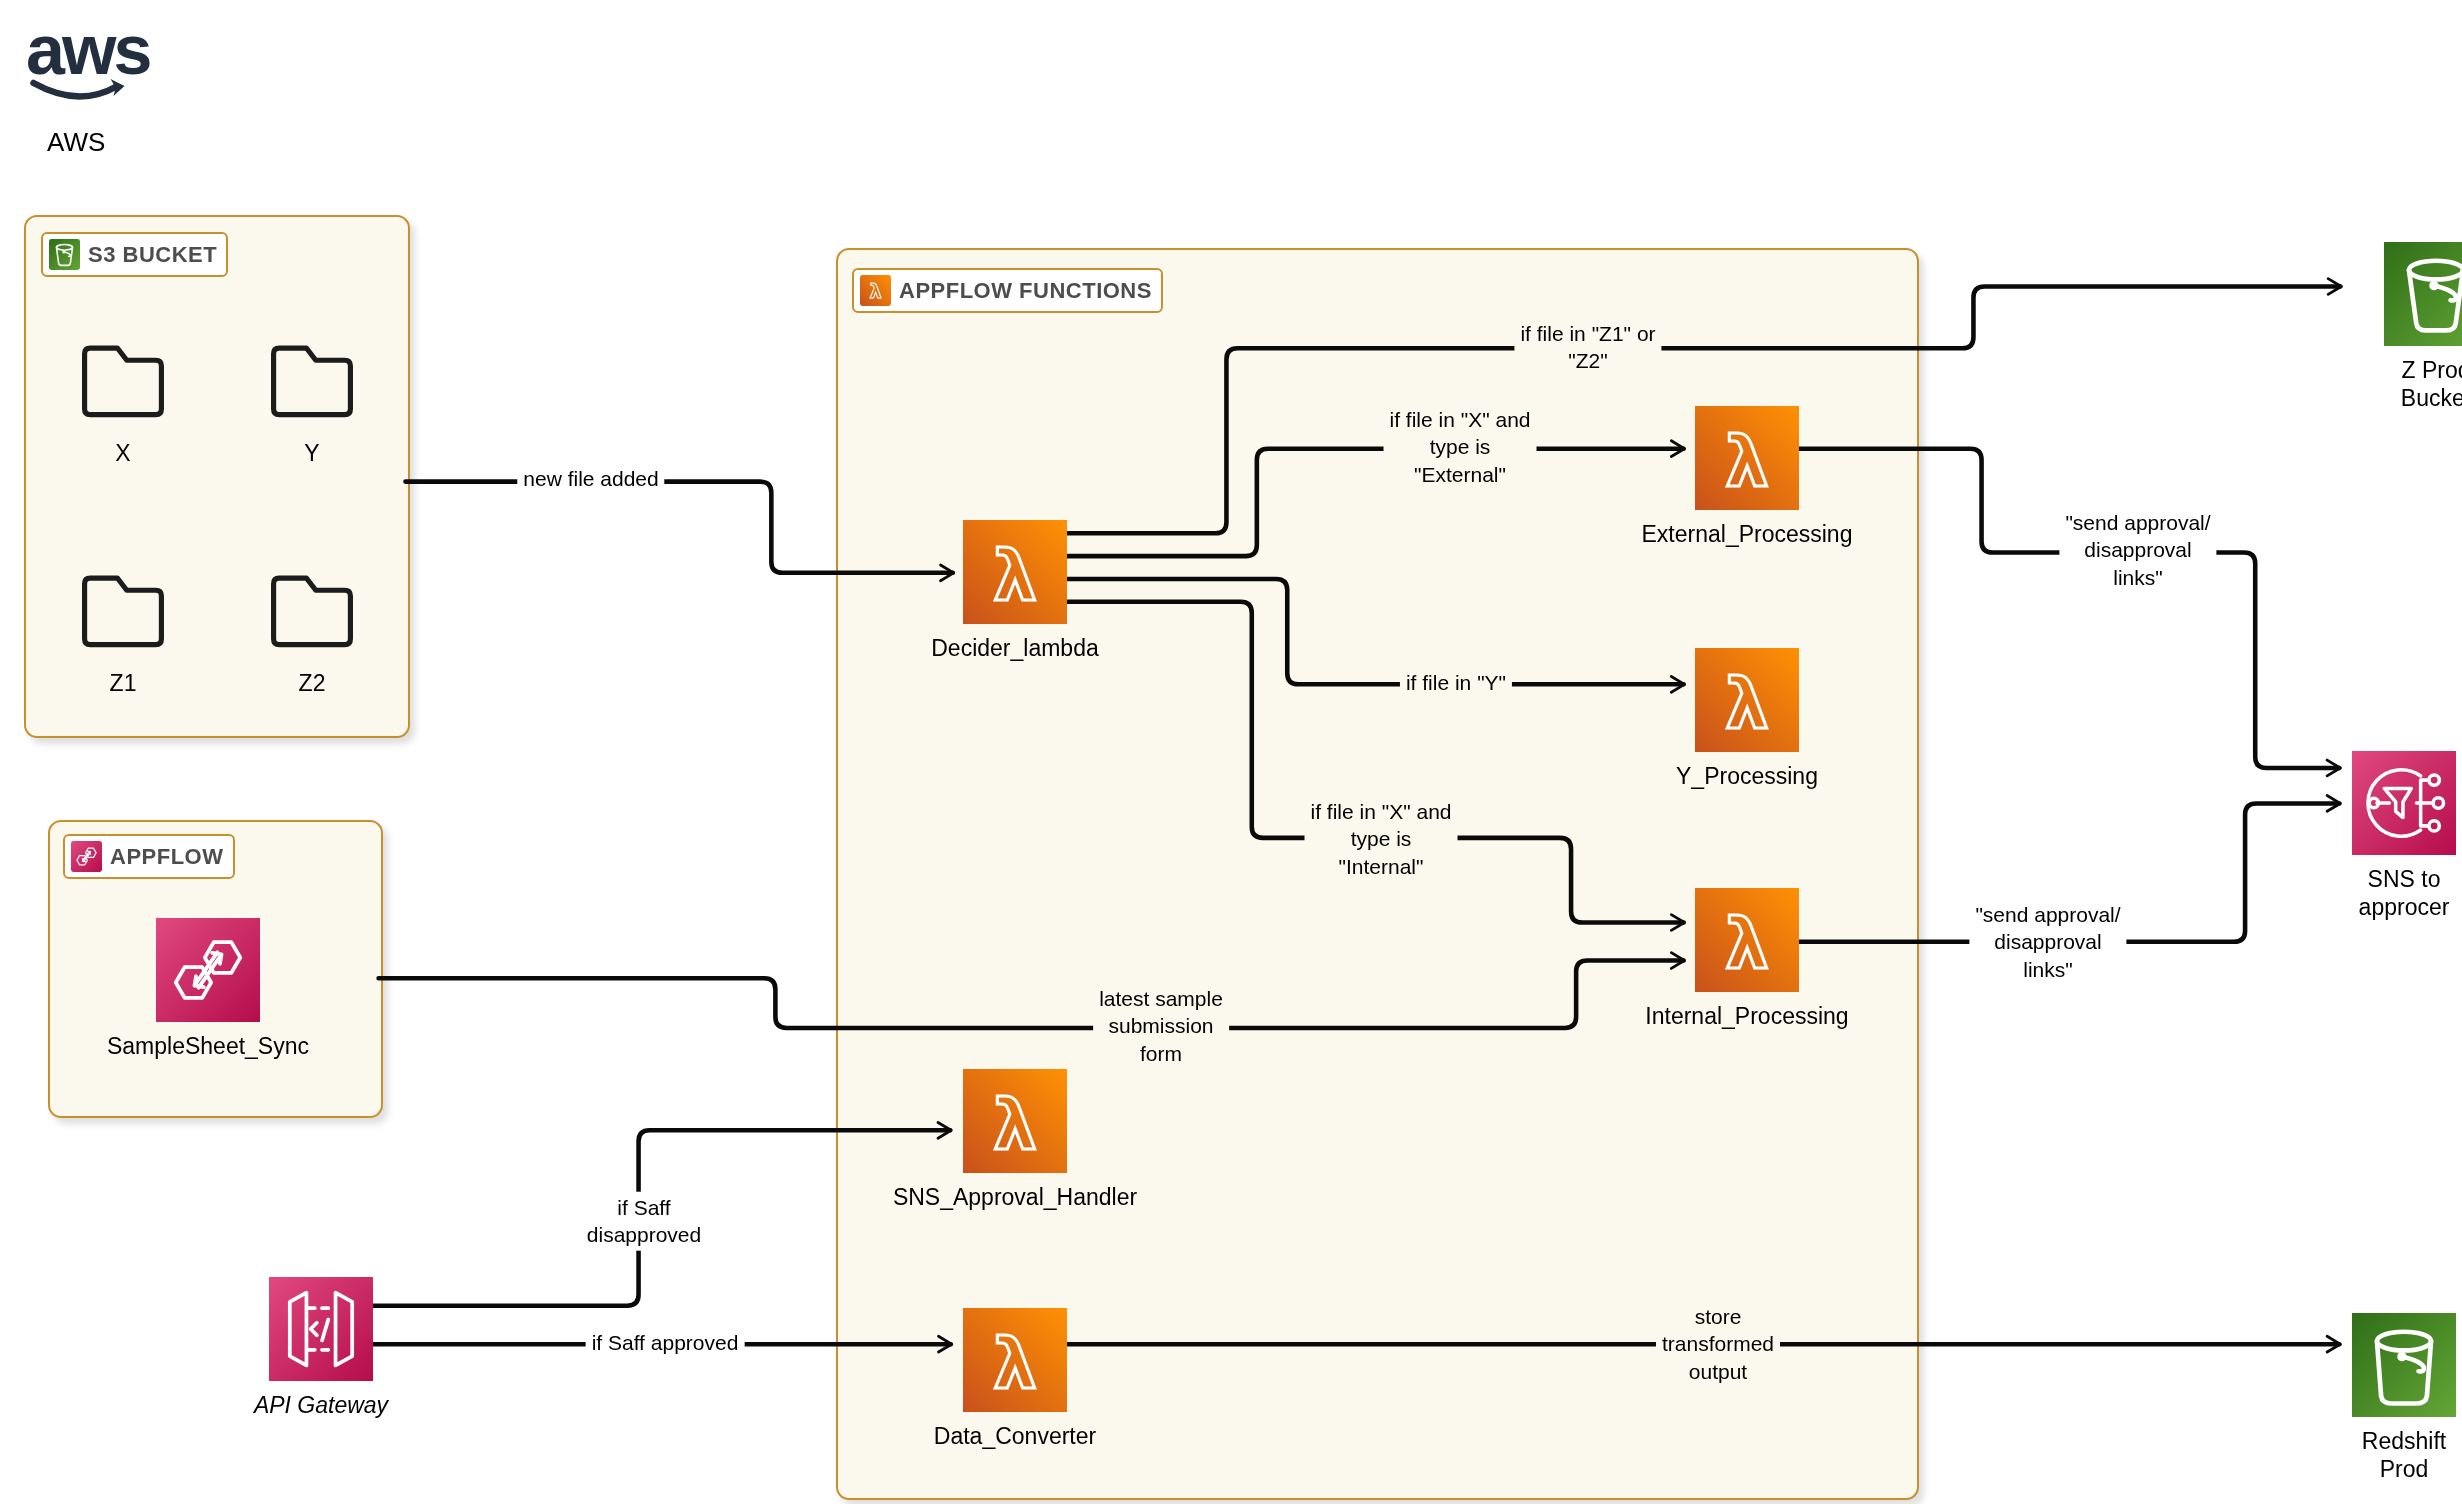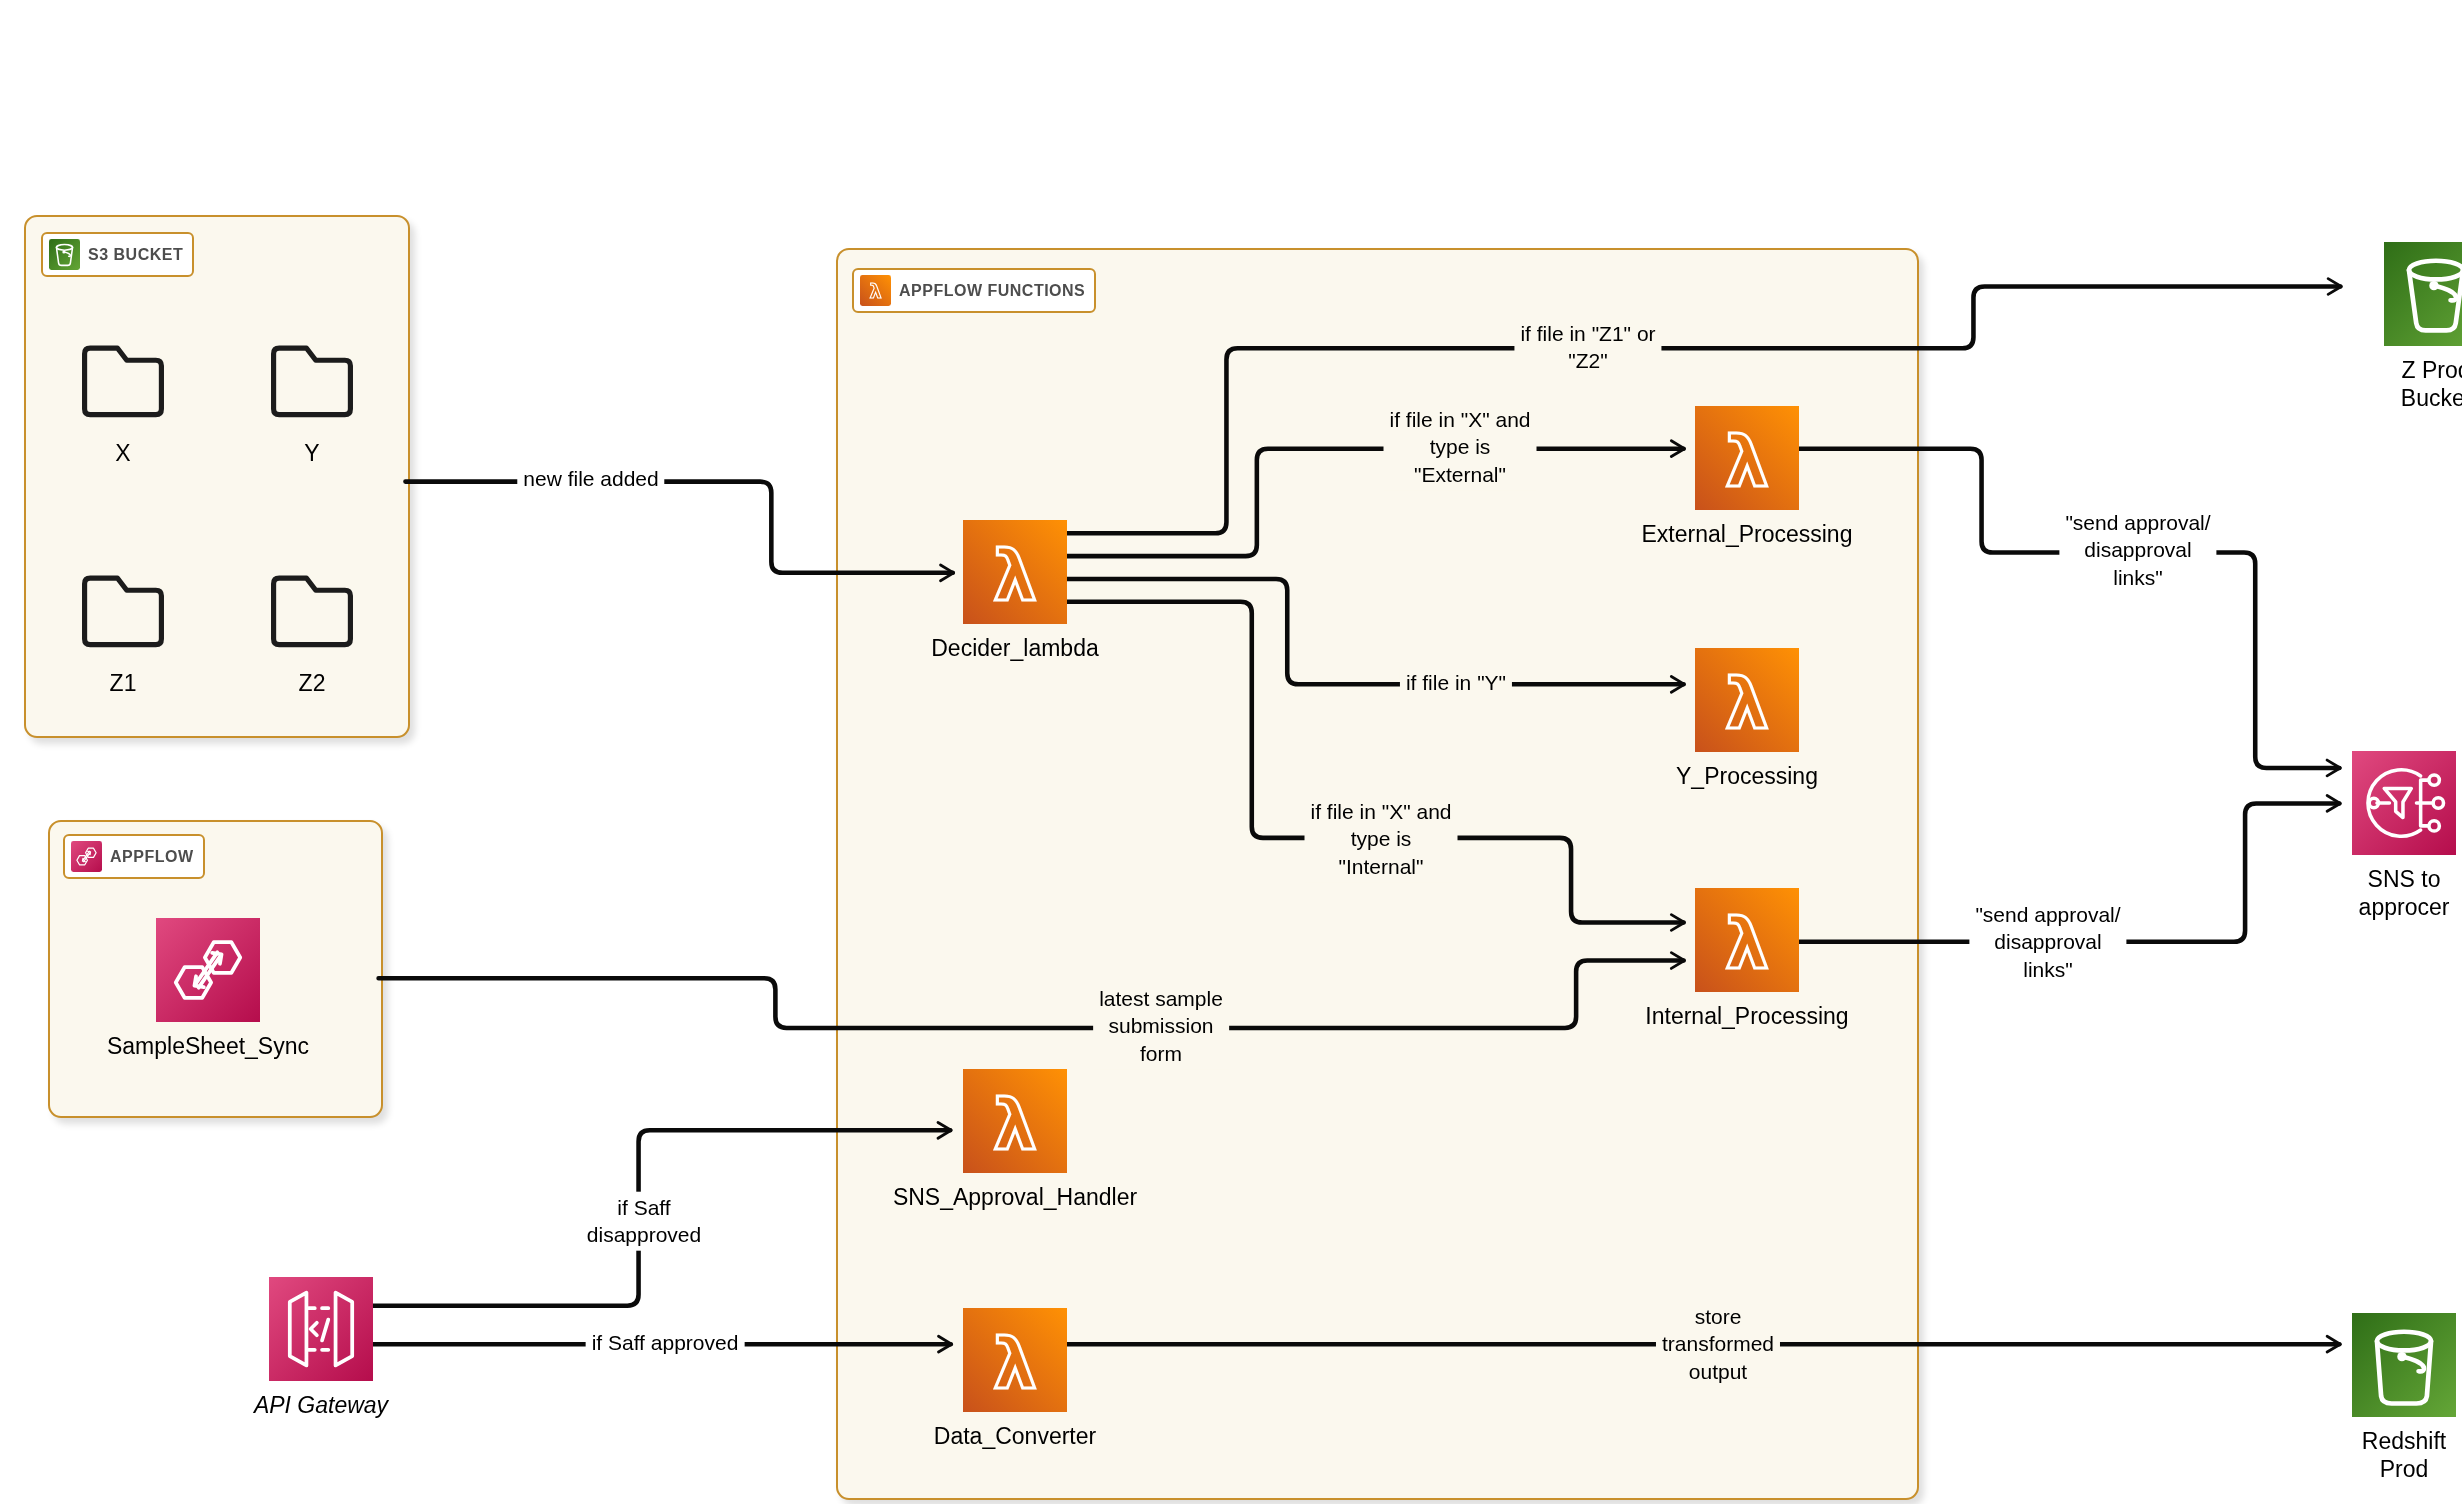--- a/index.html
+++ b/index.html
@@ -7,21 +7,21 @@
           font-family:"Liberation Sans","DejaVu Sans",sans-serif;color:#111;}
 
   
   .group{position:absolute;background:#FBF8EE;border:2.5px solid #C8902C;border-radius:13px;
          box-shadow:5px 6px 7px rgba(0,0,0,.13);z-index:1;}
 
   
   .badge{position:absolute;display:flex;align-items:center;gap:8px;background:#ffffff;
          border:2px solid #C8902C;border-radius:6px;padding:5px 9px 5px 6px;z-index:3;}
   .badge svg{width:31px;height:31px;display:block;}
-  .badge-text{font-size:16px;font-weight:bold;color:#4d4d4d;letter-spacing:0.5px;white-space:nowrap;}
+  .badge-text{font-size:22px;font-weight:bold;color:#4d4d4d;letter-spacing:0.5px;white-space:nowrap;}
 
   
   .node{position:absolute;width:104px;z-index:3;}
   .nicon{width:104px;height:104px;display:block;}
   .nlabel{position:absolute;top:114px;left:50%;transform:translateX(-50%);width:335px;
           text-align:center;font-size:23px;line-height:1.22;white-space:pre-line;color:#000;}
 
   
   .folder{position:absolute;width:94px;z-index:3;}
   .folder svg{width:94px;height:89px;display:block;}
@@ -58,20 +58,28 @@
         <stop offset="0" stop-color="#2F6E17"></stop>
           <stop offset="1" stop-color="#64A637"></stop>
       </linearGradient>
       <linearGradient id="gPink" x1="0" y1="0" x2="1" y2="1">
         <stop offset="0" stop-color="#E0497F"></stop>
           <stop offset="1" stop-color="#B50D4C"></stop>
       </linearGradient>
     </defs>
   </svg>
 
+  <div id="logo">
+    <div class="word">aws</div>
+    <svg class="smile" width="101" height="30" viewBox="0 0 200 60">
+      <path d="M8,10 Q98,60 174,17" fill="none" stroke="#232f3e" stroke-width="13" stroke-linecap="round"></path>
+      <path d="M162,2 L190,16 L168,36 Q175,19 162,2 Z" fill="#232f3e"></path>
+    </svg>
+    <div class="aws-label">AWS</div>
+  </div>
 
   <div class="group" style="left:24px;top:215px;width:382px;height:519px;"></div>
   <div class="badge" style="left:41px;top:232px;">
     <svg viewBox="0 0 100 100">
       <rect width="100" height="100" rx="8" fill="url(#gGreen)"></rect>
       <g fill="none" stroke="#fff" stroke-width="5" stroke-linecap="round">
         <ellipse cx="50" cy="27" rx="26" ry="9"></ellipse>
         <path d="M24,27 L31,78 Q32,85 40,85 H60 Q68,85 69,78 L76,27"></path>
         <path d="M49,42 Q66,46 69,52 Q70,57 64,56"></path>
       </g>

